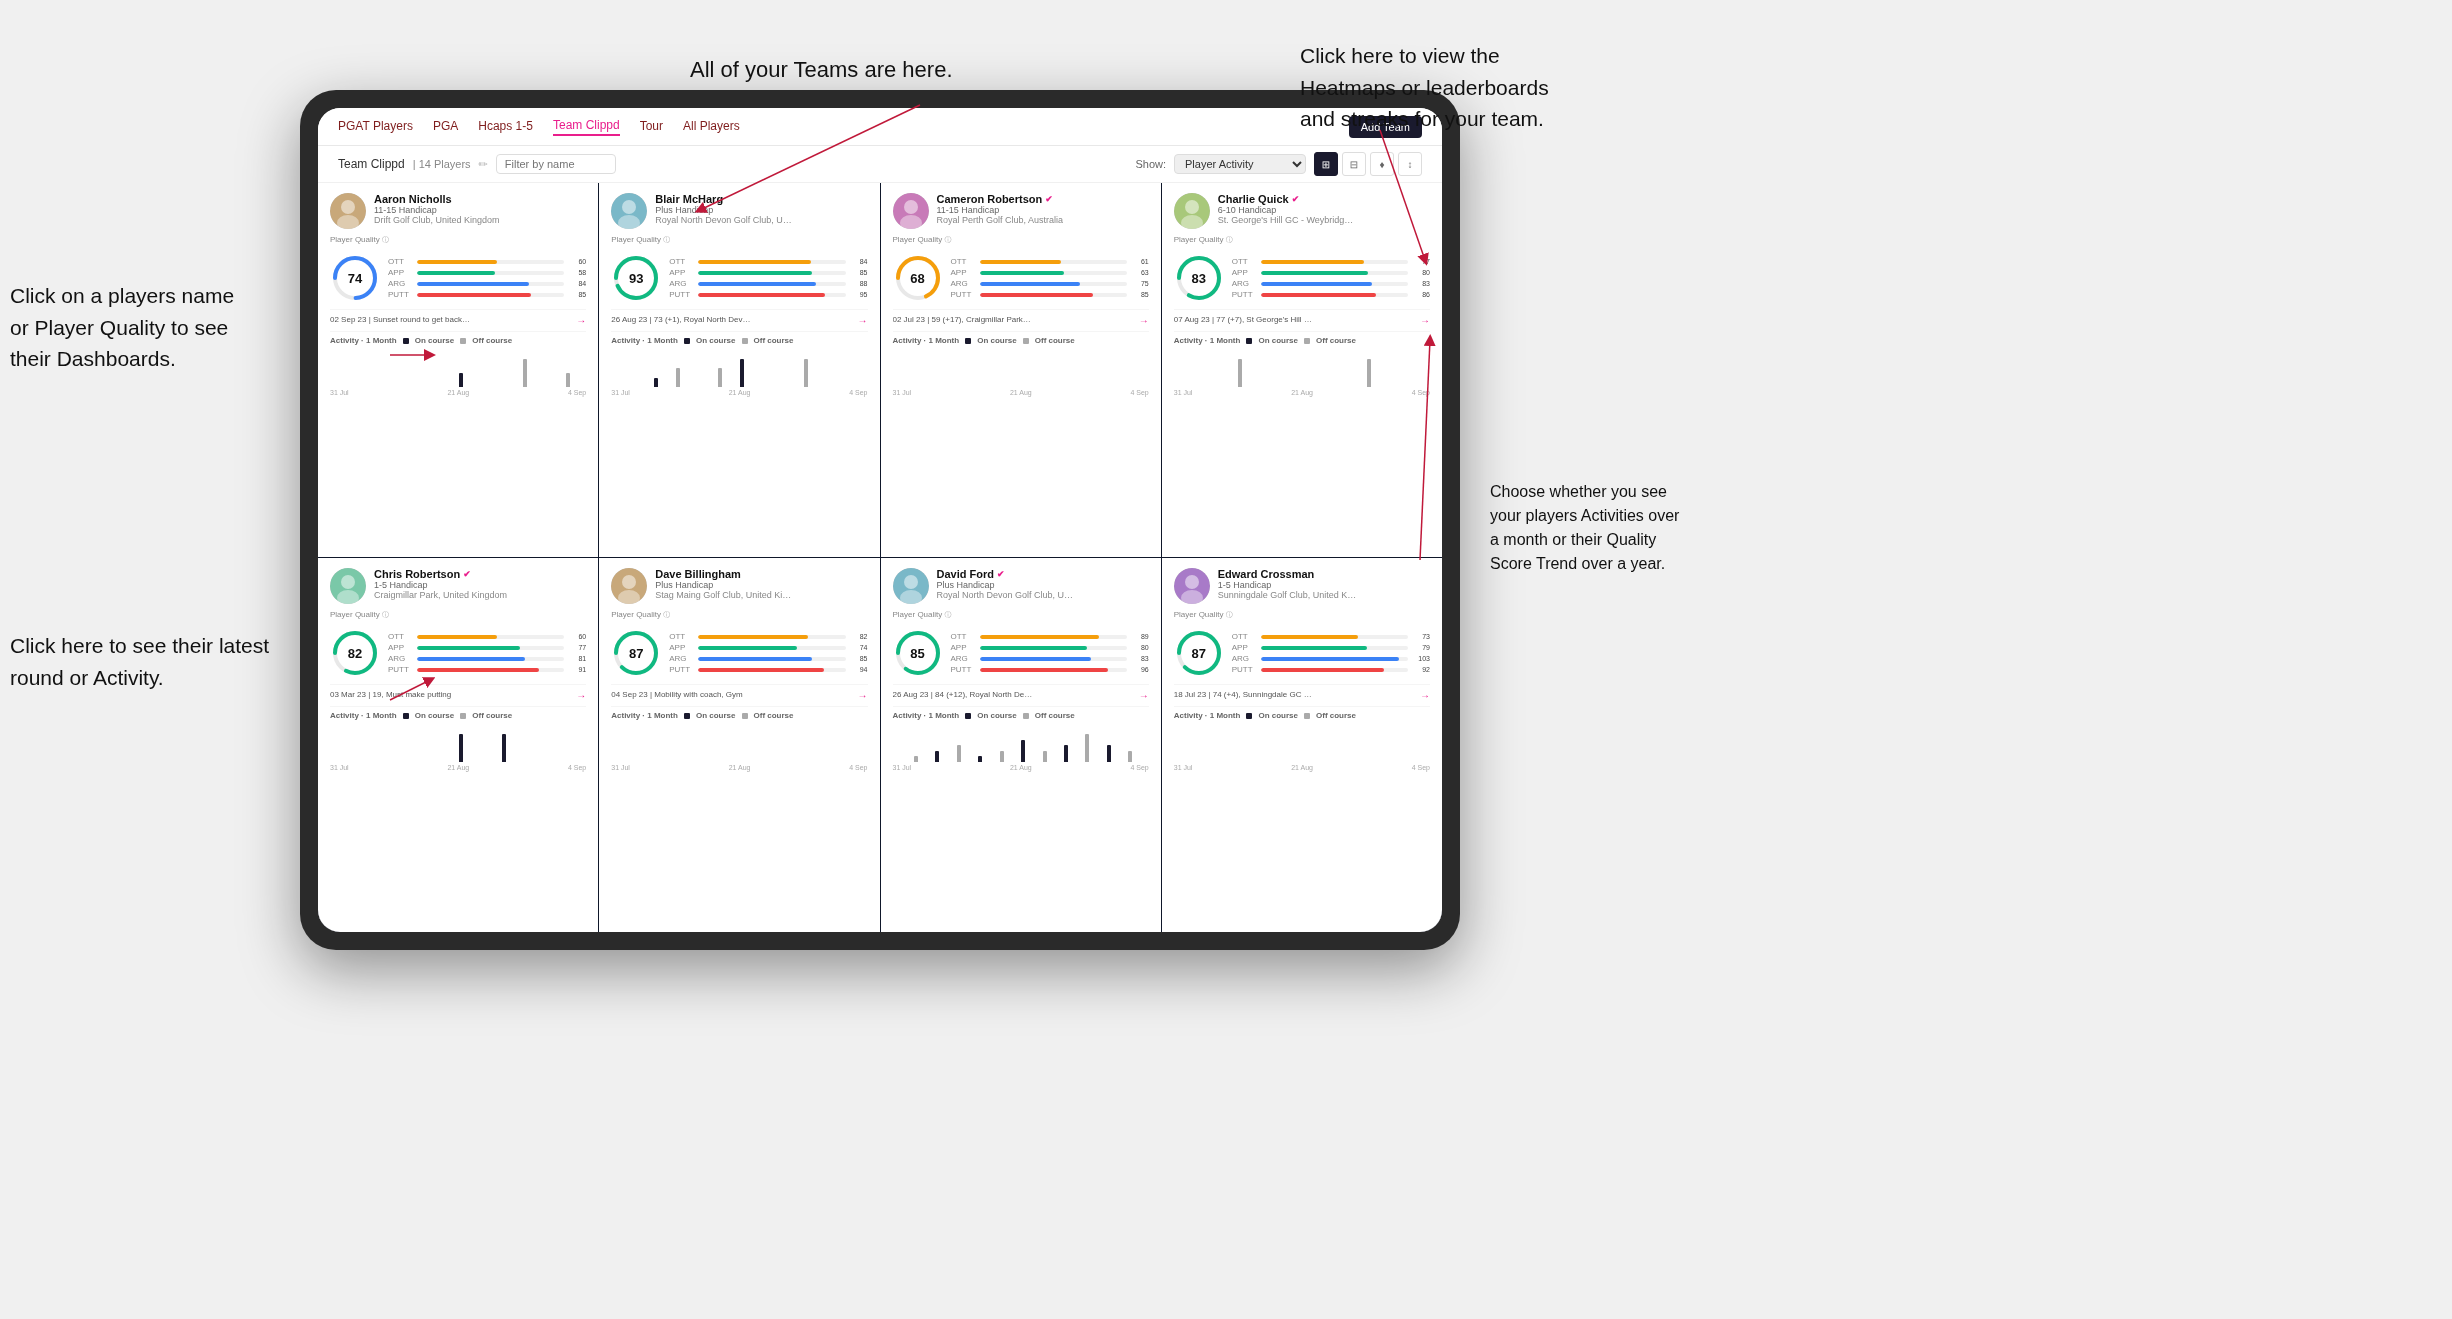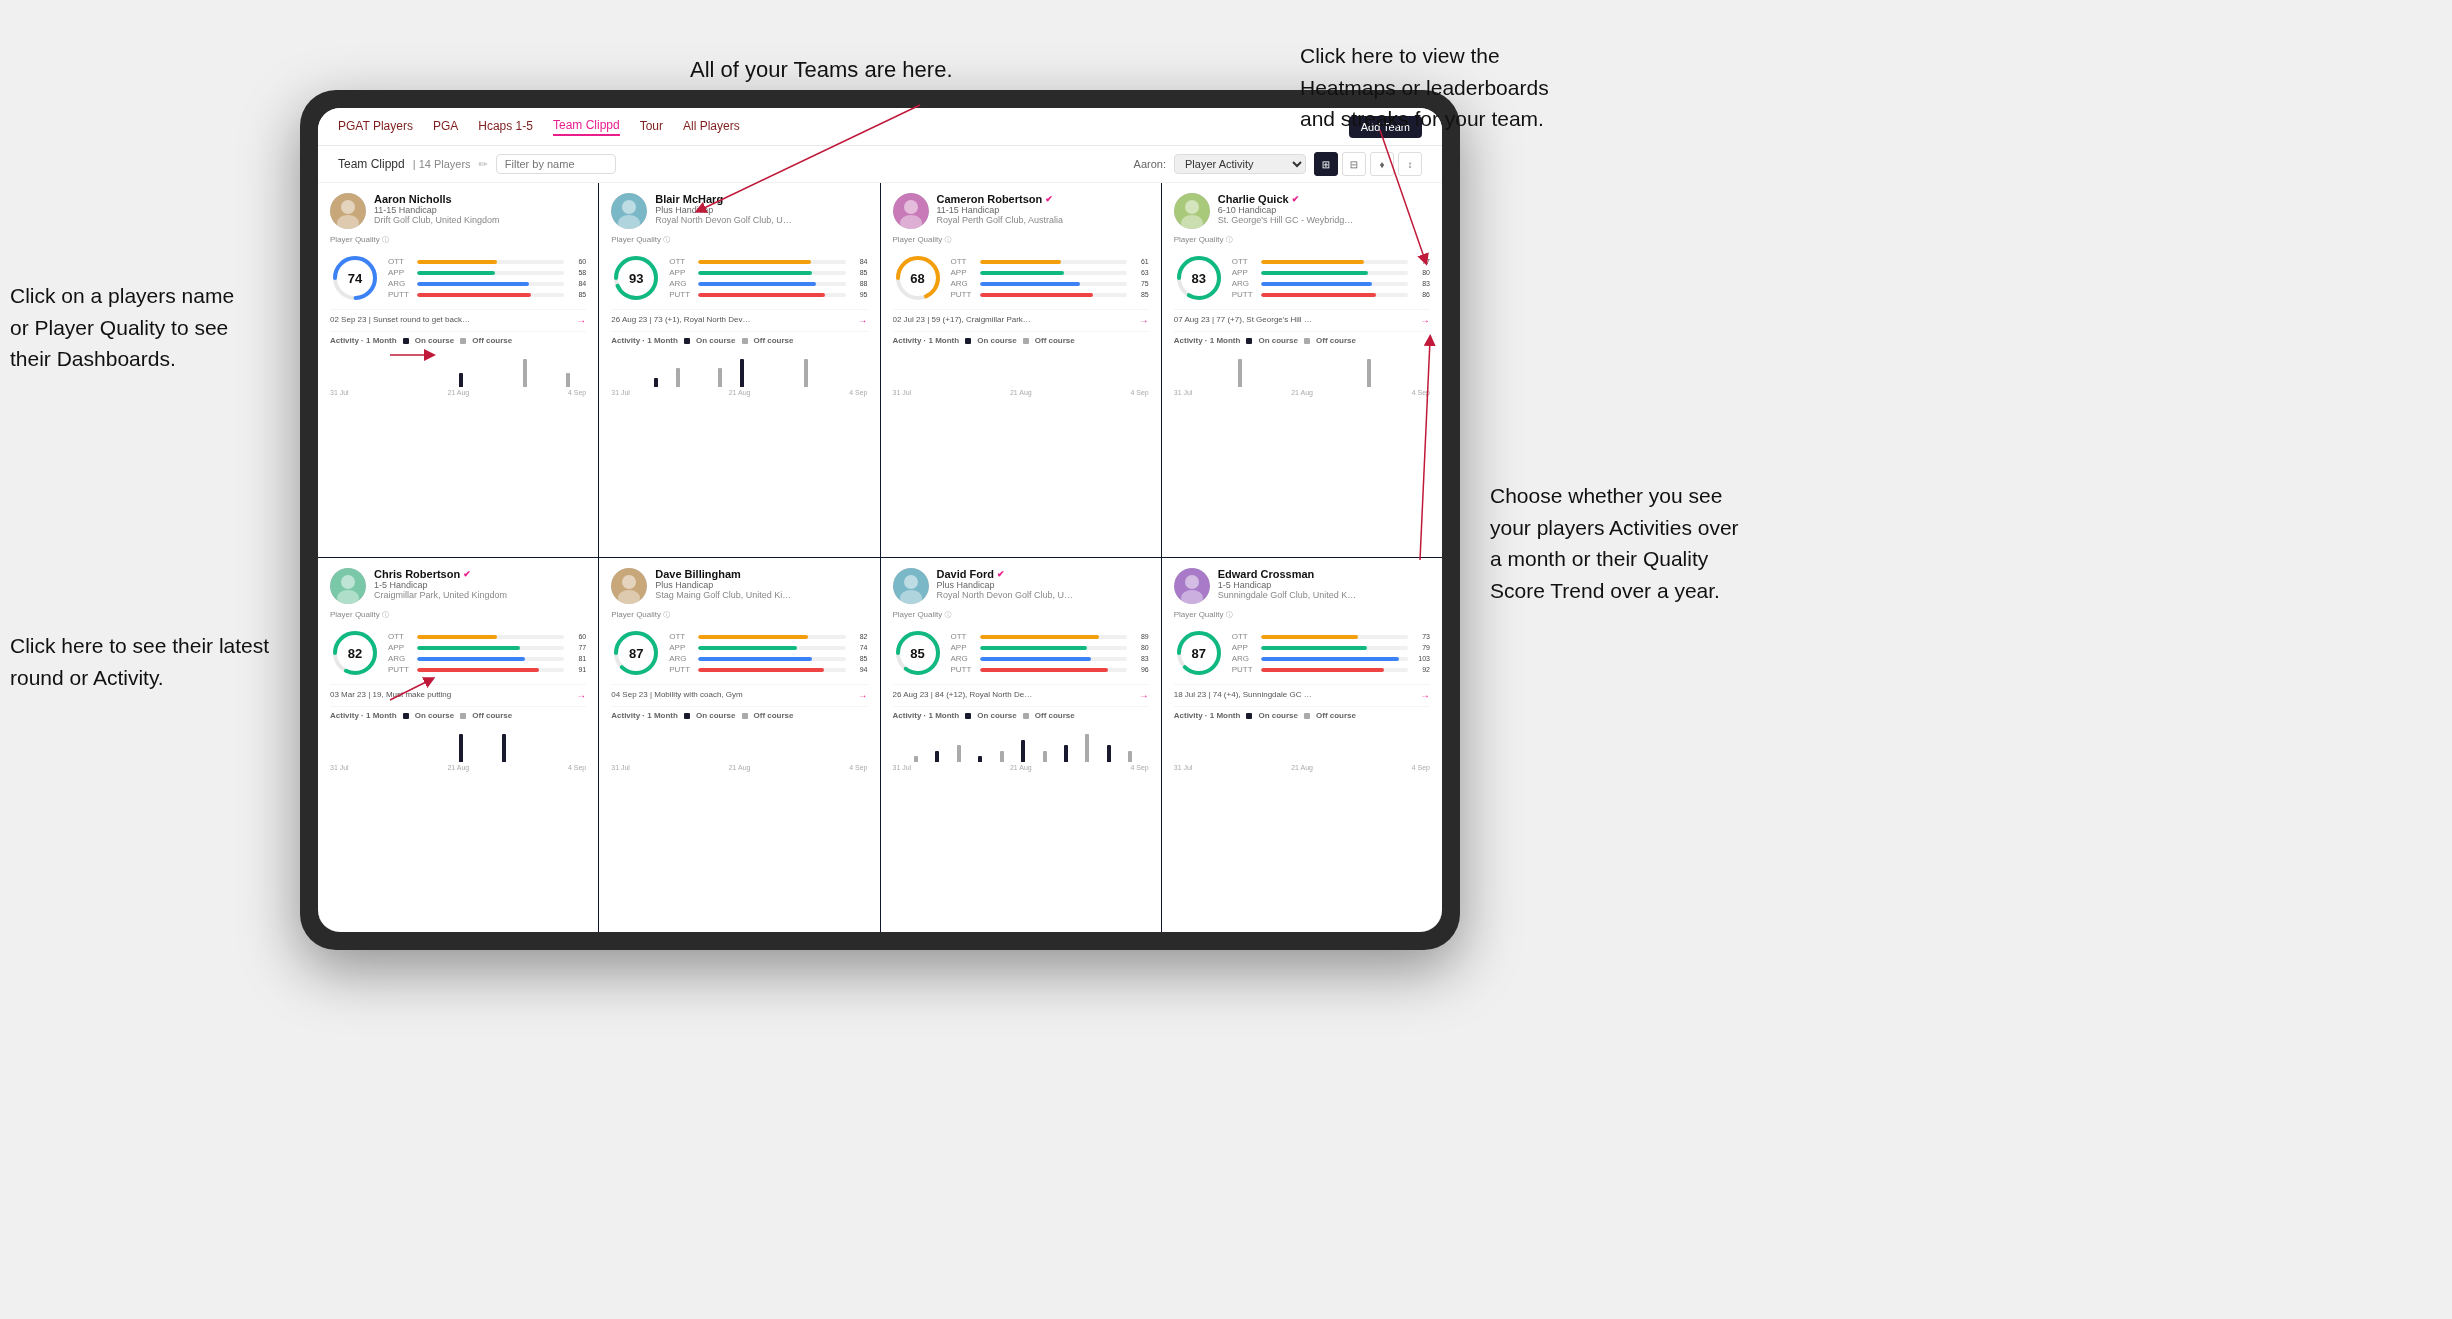--- a/index.html
+++ b/index.html
@@ -396,21 +396,21 @@
       <span class="sub-nav-item">Tour</span>
       <span class="sub-nav-item">All Players</span>
       <button class="add-team-btn">Add Team</button>
     </div>
 
     <div class="team-bar">
       <span class="team-name">Team Clippd</span>
       <span class="team-count">| <span>14 Players</span></span>
       <span class="team-edit-icon">✏</span>
       <input class="team-search" placeholder="Filter by name" type="text" style="">
-      <span class="show-label">Aaron:</span>
+      <span class="show-label">Show:</span>
       <select class="show-select">
         <option>Player Activity</option>
         <option>Quality Score Trend</option>
       </select>
       <div class="view-icons">
         <div class="view-icon active">⊞</div>
         <div class="view-icon">⊟</div>
         <div class="view-icon">♦</div>
         <div class="view-icon">↕</div>
       </div>
@@ -1415,15 +1415,15 @@
 </div>
 
 <div class="ann-text" style="left: 10px; top: 280px; font-size: 21px; line-height: 1.5;">
   Click on a players name<br>or Player Quality to see<br>their Dashboards.
 </div>
 
 <div class="ann-text" style="left: 10px; top: 630px; font-size: 21px; line-height: 1.5;">
   Click here to see their latest<br>round or Activity.
 </div>
 
-<div class="ann-text" style="left: 1490px; top: 480px; font-size: 21px; line-height: 1.5;">
+<div class="ann-text" style="left: 1490px; top: 480px; font-size: 16px; line-height: 1.5;">
   Choose whether you see<br>your players Activities over<br>a month or their Quality<br>Score Trend over a year.
 </div>
 
 </body></html>

